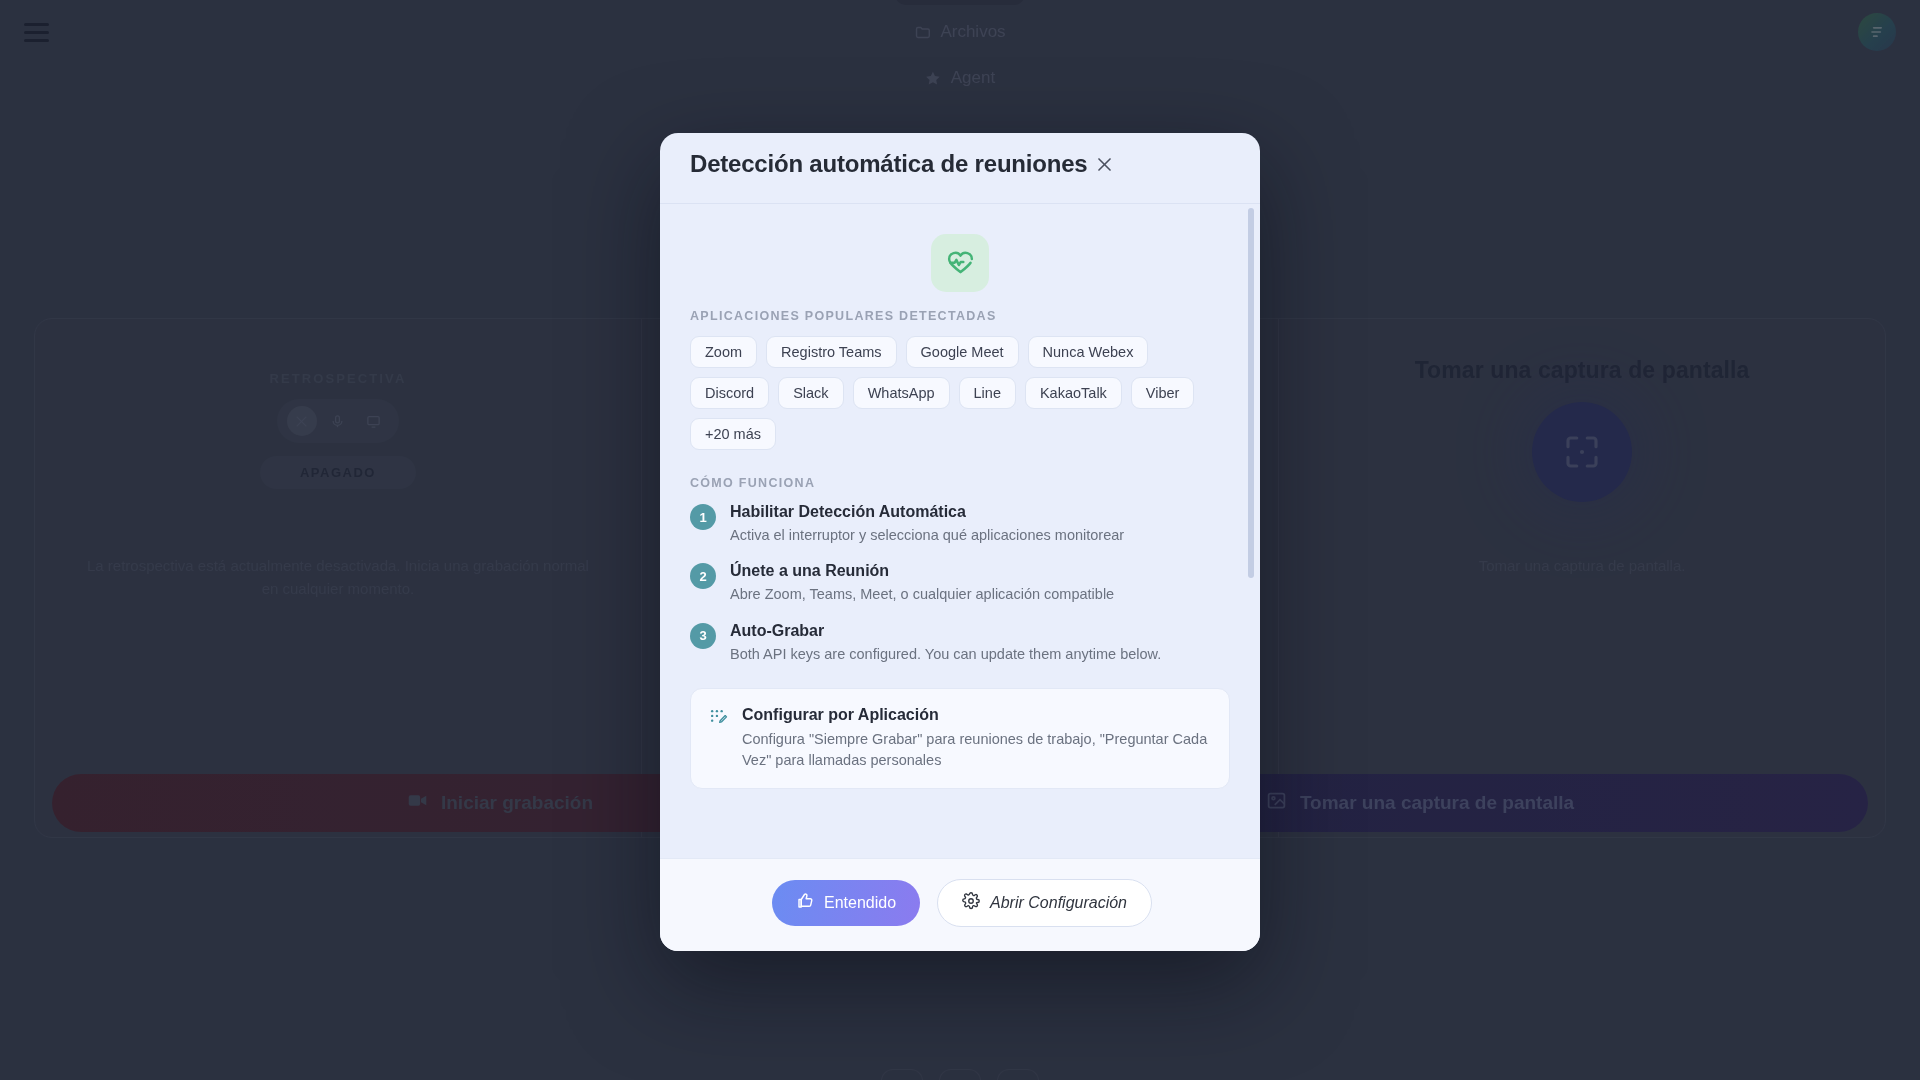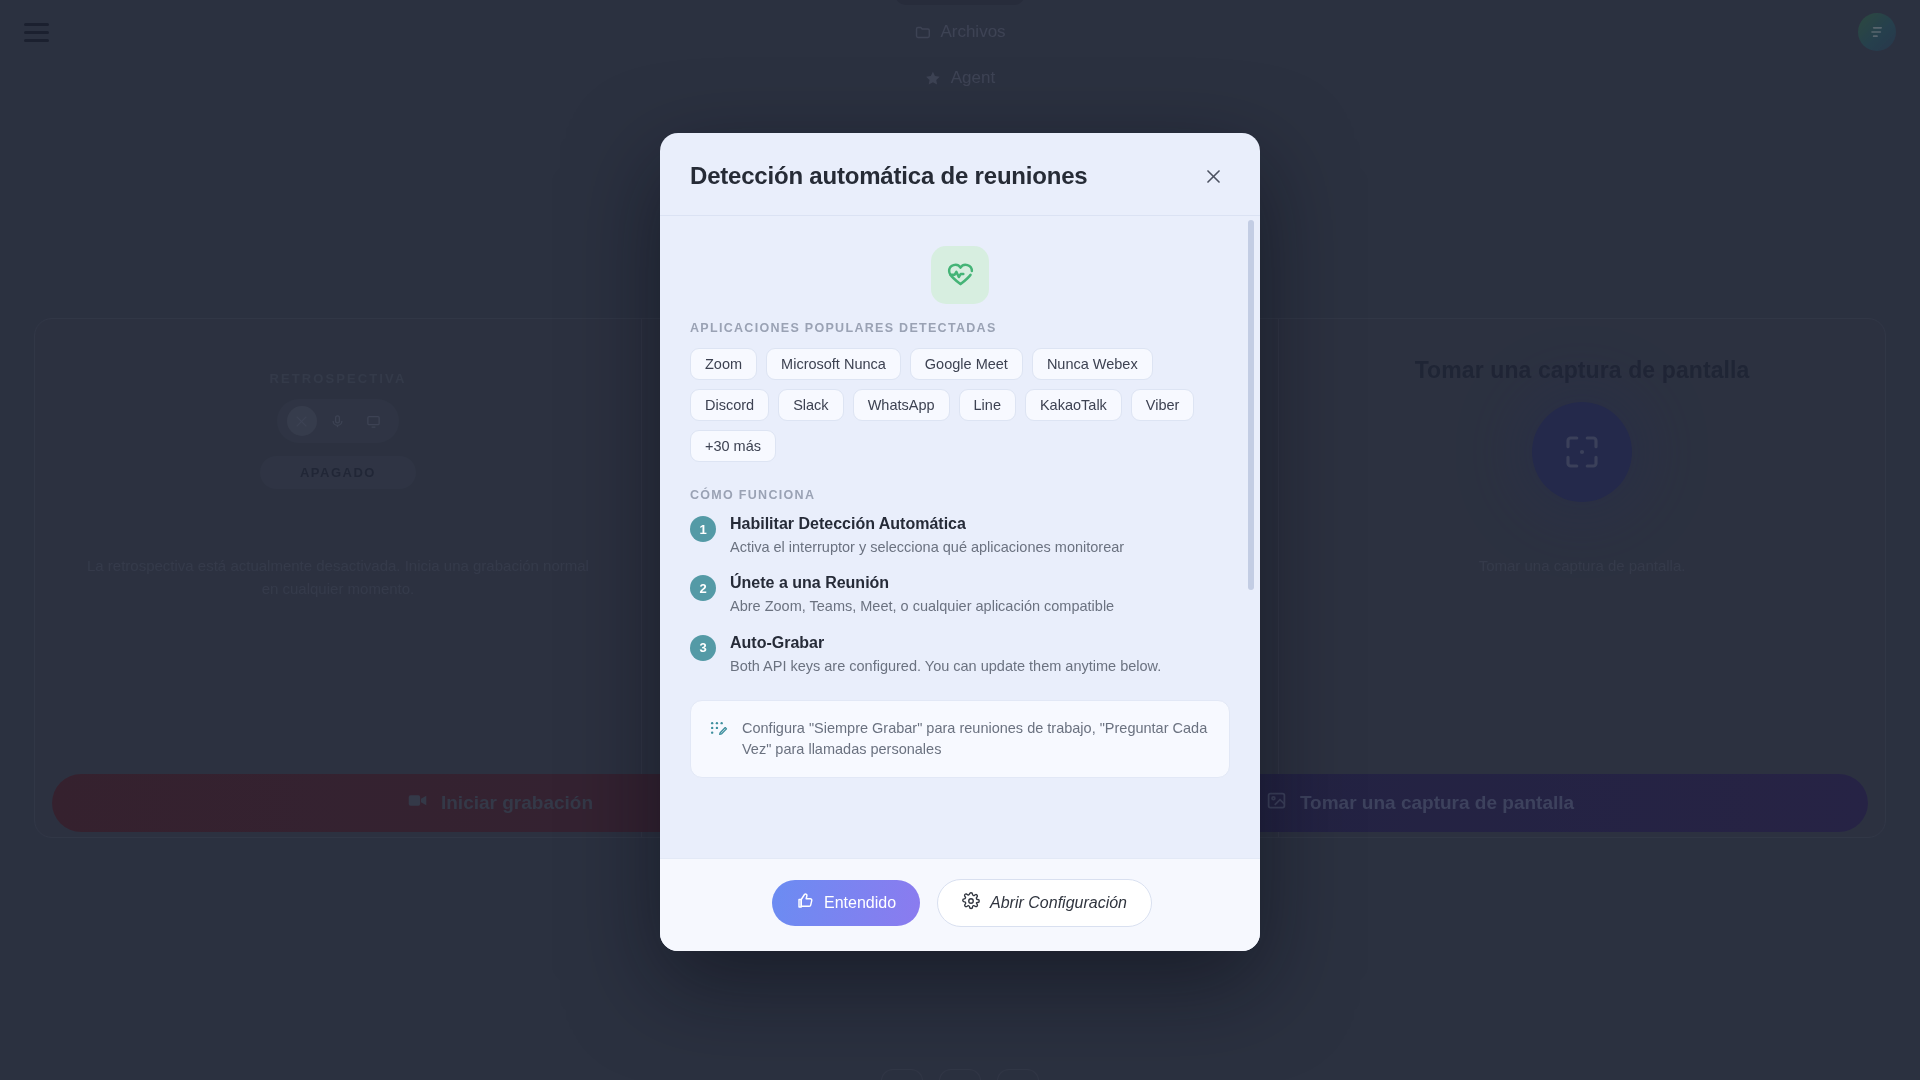--- a/index.html
+++ b/index.html
@@ -160,22 +160,22 @@
   .modal {
     margin-top: 133px;
     width: 600px; height: 818px;
     background: #e9eefb;
     border-radius: 18px;
     box-shadow: 0 32px 90px rgba(8,10,20,0.5);
     display: flex; flex-direction: column;
     overflow: hidden;
   }
   .modal-header {
-    display: flex; align-items: center; justify-content: space-between;
-    padding: 26px 30px 22px 30px;
+    display: flex; align-items: center; justify-content: flex-start;
+    padding: 14px 30px 22px 30px;
     border-bottom: 1px solid #dbe2f3;
     flex: 0 0 auto;
   }
   .modal-title {
     font-size: 24px; font-weight: bold; color: #262b36; letter-spacing: -.2px;
   }
   .close-btn {
     width: 34px; height: 34px; border-radius: 8px;
     display: flex; align-items: center; justify-content: center;
     color: #4b5160; cursor: pointer; background: transparent; border: none;
@@ -428,30 +428,30 @@
         <svg width="31" height="31" viewBox="0 0 24 24" fill="none" stroke="currentColor" stroke-width="1.9" stroke-linecap="round" stroke-linejoin="round">
           <path d="M20.8 8.6a4.8 4.8 0 0 0-8.8-2.7 4.8 4.8 0 0 0-8.8 2.7c0 1.1.4 2 1 2.8h3.3l1.3-2.2 1.9 4 1.4-2.3h2.1"></path>
           <path d="M4.2 11.4c1.5 2.4 5 5.1 7.8 7.3 2.8-2.2 6.3-4.9 7.8-7.3"></path>
         </svg>
       </div>
 
 
       <div class="section-label">APLICACIONES POPULARES DETECTADAS</div>
       <div class="chips">
         <span class="chip">Zoom</span>
-        <span class="chip">Microsoft Nunca</span>
+        <span class="chip">Registro Teams</span>
         <span class="chip">Google Meet</span>
         <span class="chip">Nunca Webex</span>
         <span class="chip">Discord</span>
         <span class="chip">Slack</span>
         <span class="chip">WhatsApp</span>
         <span class="chip">Line</span>
         <span class="chip">KakaoTalk</span>
         <span class="chip">Viber</span>
-        <span class="chip">+30 más</span>
+        <span class="chip">+20 más</span>
       </div>
 
       <div class="section-label">CÓMO FUNCIONA</div>
       <div class="steps">
         <div class="step">
           <div class="step-num">1</div>
           <div>
             <div class="step-title">Habilitar Detección Automática</div>
             <div class="step-desc">Activa el interruptor y selecciona qué aplicaciones monitorear</div>
           </div>
@@ -478,20 +478,21 @@
             <circle cx="4" cy="4" r="1.5"></circle>
               <circle cx="10" cy="4" r="1.5"></circle>
               <circle cx="16" cy="4" r="1.5"></circle>
             <circle cx="4" cy="10" r="1.5"></circle>
               <circle cx="10" cy="10" r="1.5"></circle>
             <circle cx="4" cy="16" r="1.5"></circle>
             <path d="M20.5 9.6l1.6 1.6-6.4 6.4-2.2.6.6-2.2z" fill="none" stroke="currentColor" stroke-width="1.7" stroke-linejoin="round"></path>
           </svg>
         </span>
         <div>
+          <div class="feat-title">Configurar por Aplicación</div>
           <div class="feat-desc">Configura "Siempre Grabar" para reuniones de trabajo, "Preguntar Cada Vez" para llamadas personales</div>
         </div>
       </div>
 
       <div class="scrollbar"></div>
     </div>
 
     <div class="modal-footer">
       <button class="btn btn-primary">
         <span>

